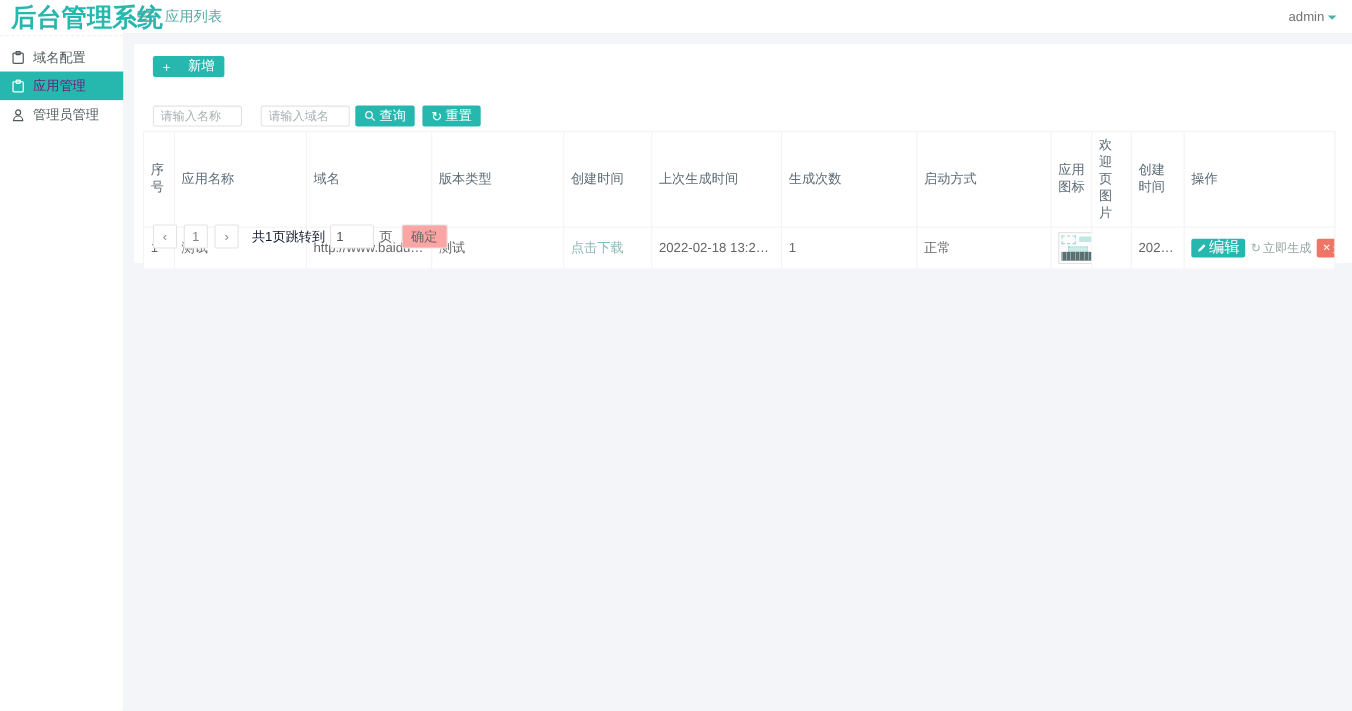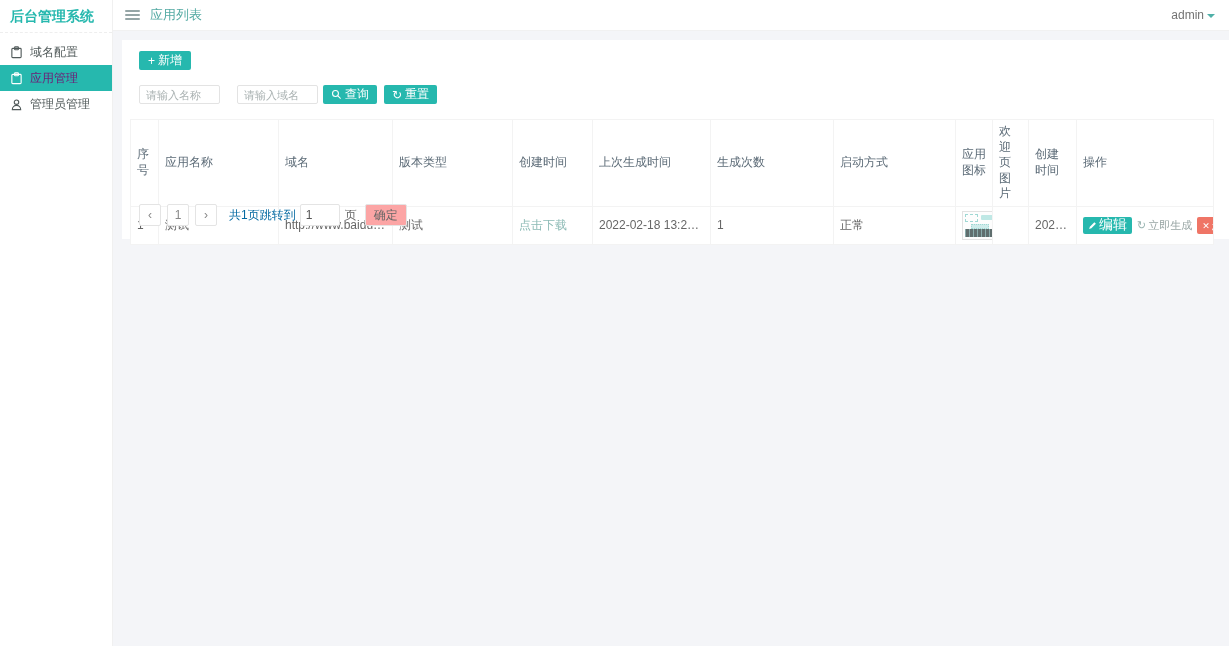--- a/index.html
+++ b/index.html
@@ -2,21 +2,21 @@
 <html><head>
 <meta charset="utf-8">
 <style>
   * { margin:0; padding:0; box-sizing:border-box; }
   html,body { width:1229px; height:646px; overflow:hidden;
     font-family:"Liberation Sans","DejaVu Sans",sans-serif; font-size:12px; color:#666; background:#f4f5f8; }
 
   
   .sidebar { position:absolute; left:0; top:0; bottom:0; width:113px; background:#fff;
     border-right:1px solid #f0f0f0; z-index:3; }
-  .logo { height:33px; line-height:33px; padding-left:10px; font-size:14px; font-weight:bold;
+  .logo { height:33px; line-height:33px; padding-left:10px; font-size:23px; font-weight:bold;
     color:#26b8ae; border-bottom:1px dashed #eee; white-space:nowrap; letter-spacing:0px; }
   .menu { margin-top:6px; }
   .menu-item { height:26px; display:flex; align-items:center; padding-left:10px; cursor:pointer;
     color:#515a5a; }
   .menu-item .mi-icon { width:13px; height:13px; margin-right:7px; flex:0 0 13px; }
   .menu-item.active { background:#26b8ae; color:#701a75; }
   .menu-item.active svg * { stroke:#fff !important; }
 
   
   .topbar { position:absolute; left:113px; right:0; top:0; height:31px; background:#fff;
@@ -28,24 +28,24 @@
   .caret { display:inline-block; width:0; height:0; border-left:4px solid transparent;
     border-right:4px solid transparent; border-top:4px solid #4fb0a8; margin-left:3px; vertical-align:middle; }
 
   
   .main { position:absolute; left:113px; top:31px; right:0; bottom:0; background:#f4f5f8; }
   .card { position:absolute; left:9px; top:9px; right:0; height:199px; background:#fff; }
 
   .btn { display:inline-flex; align-items:center; justify-content:center; border:none;
     border-radius:2px; cursor:pointer; font-size:12px; font-family:inherit; }
   .btn-teal { background:#26b8ae; color:#fff; }
-  .add-btn { position:absolute; left:17px; top:11px; height:19px; padding:0 9px; }
+  .add-btn { position:absolute; left:17px; top:11px; height:19px; padding:0 9px;gap:13px; }
   .add-btn .plus::before { content:"+"; margin-right:3px; font-size:12px; }
 
-  .filter-row { position:absolute; left:17px; top:45px; display:flex; align-items:center; }
+  .filter-row { position:absolute; left:17px; top:56px; display:flex; align-items:center; }
   .txt-input { width:81px; height:19px; border:1px solid #e3e3e3; border-radius:2px;
     padding:0 6px; font-size:11px; color:#555; outline:none; }
   .txt-input::placeholder { color:#aab2b2; }
   .gap1 { margin-right:17px; } .gap2 { margin-right:5px; }
   .small-btn { height:19px; padding:0 8px; margin-right:7px; }
   .small-btn svg { margin-right:3px; }
   .refresh-glyph { margin-right:3px; font-size:12px; line-height:1; }
 
   
   .tbl-wrap { position:absolute; left:8px; top:79px; }
@@ -69,21 +69,21 @@
     background:none; border:none; cursor:pointer; margin-right:5px; font-family:inherit; }
   .act-gen .circ { font-size:11px; margin-right:2px; color:#9ab5b2; }
   .act-del { height:17px; padding:0 5px; background:#ef7566; color:#fff; font-size:11px; }
   .act-del .x::before { content:"\2715"; font-size:9px; margin-right:2px; }
 
   
   .pager { position:absolute; left:17px; top:164px; display:flex; align-items:center; color:#666; }
   .pg-box { min-width:22px; height:22px; border:1px solid #e4e4e4; border-radius:2px; background:#fff;
     display:inline-flex; align-items:center; justify-content:center; margin-right:6px; cursor:pointer;
     color:#888; font-size:12px; padding:0 6px; }
-  .pg-info { margin:0 4px 0 6px; color:#0369a1; }
+  .pg-info { margin:0 4px 0 6px; color:#0f172a; }
   .pg-input { width:40px; height:22px; border:1px solid #e4e4e4; border-radius:2px; padding:0 5px;
     font-size:12px; color:#555; outline:none; margin-right:5px; }
   .pg-suffix { margin-right:8px; }
   .pg-confirm { height:22px; padding:0 8px; border:1px solid #e4e4e4; border-radius:2px; background:#fca5a5;
     color:#666; cursor:pointer; font-size:12px; font-family:inherit; }
 </style>
 </head>
 <body>
 
 <div class="sidebar">

